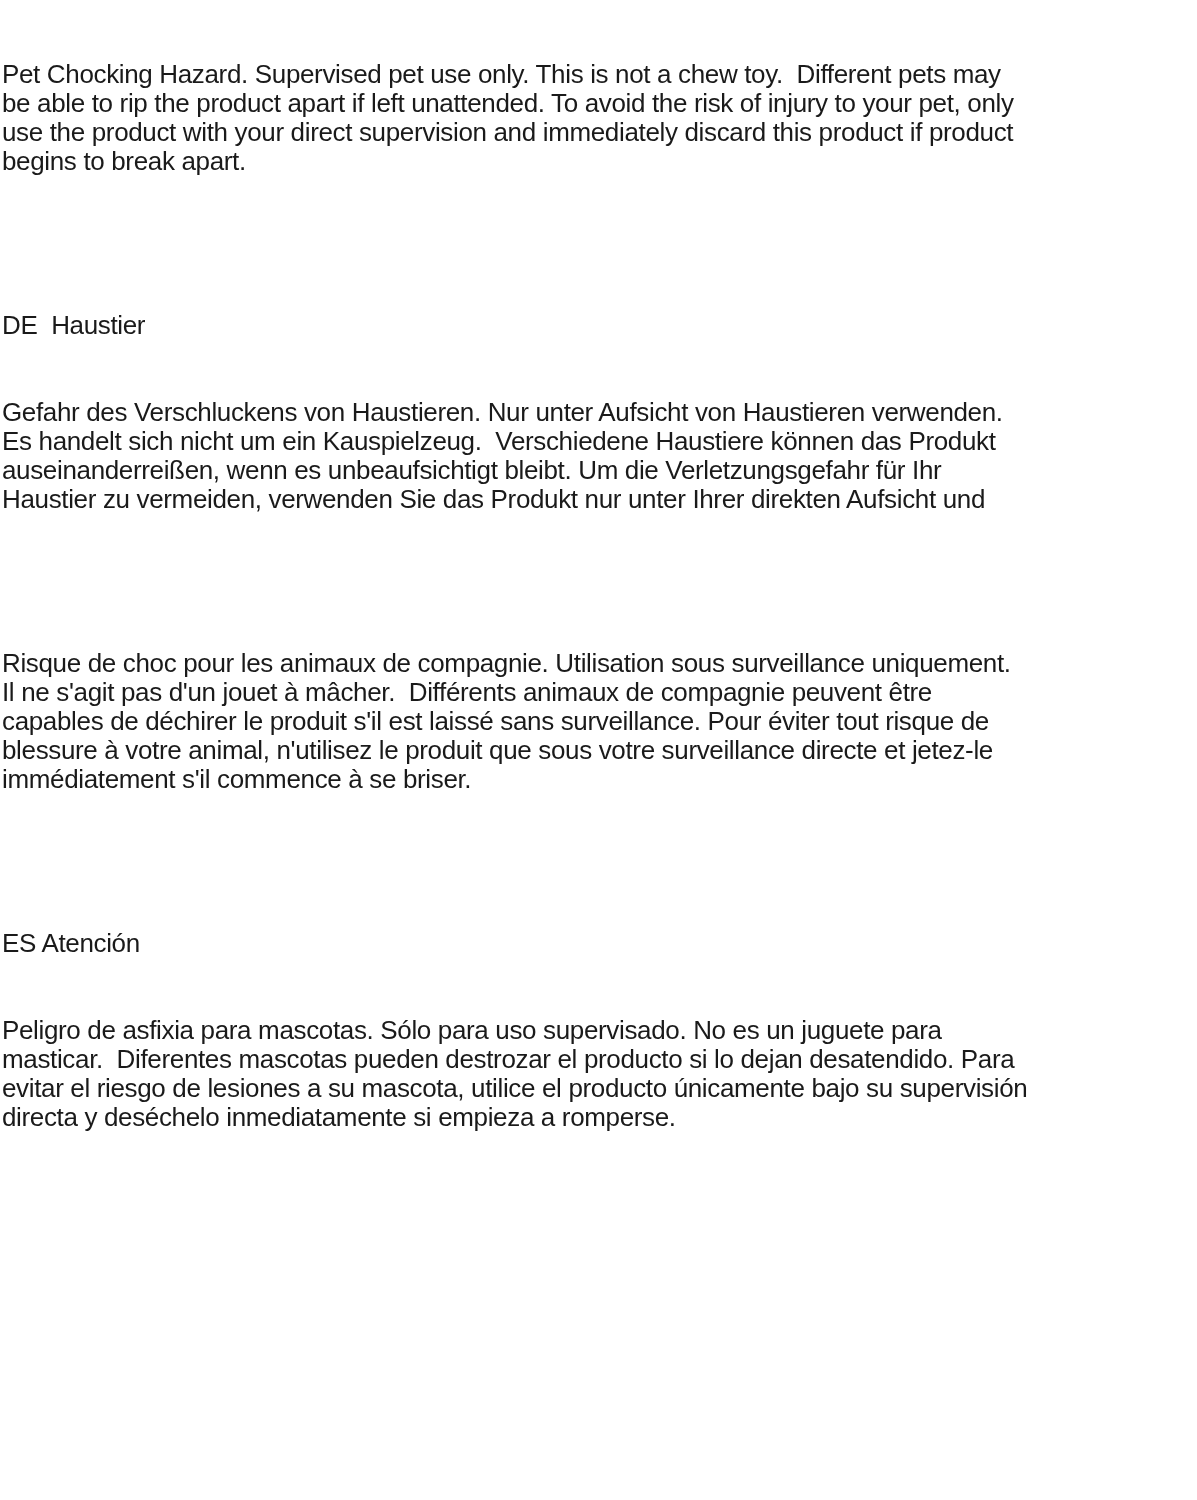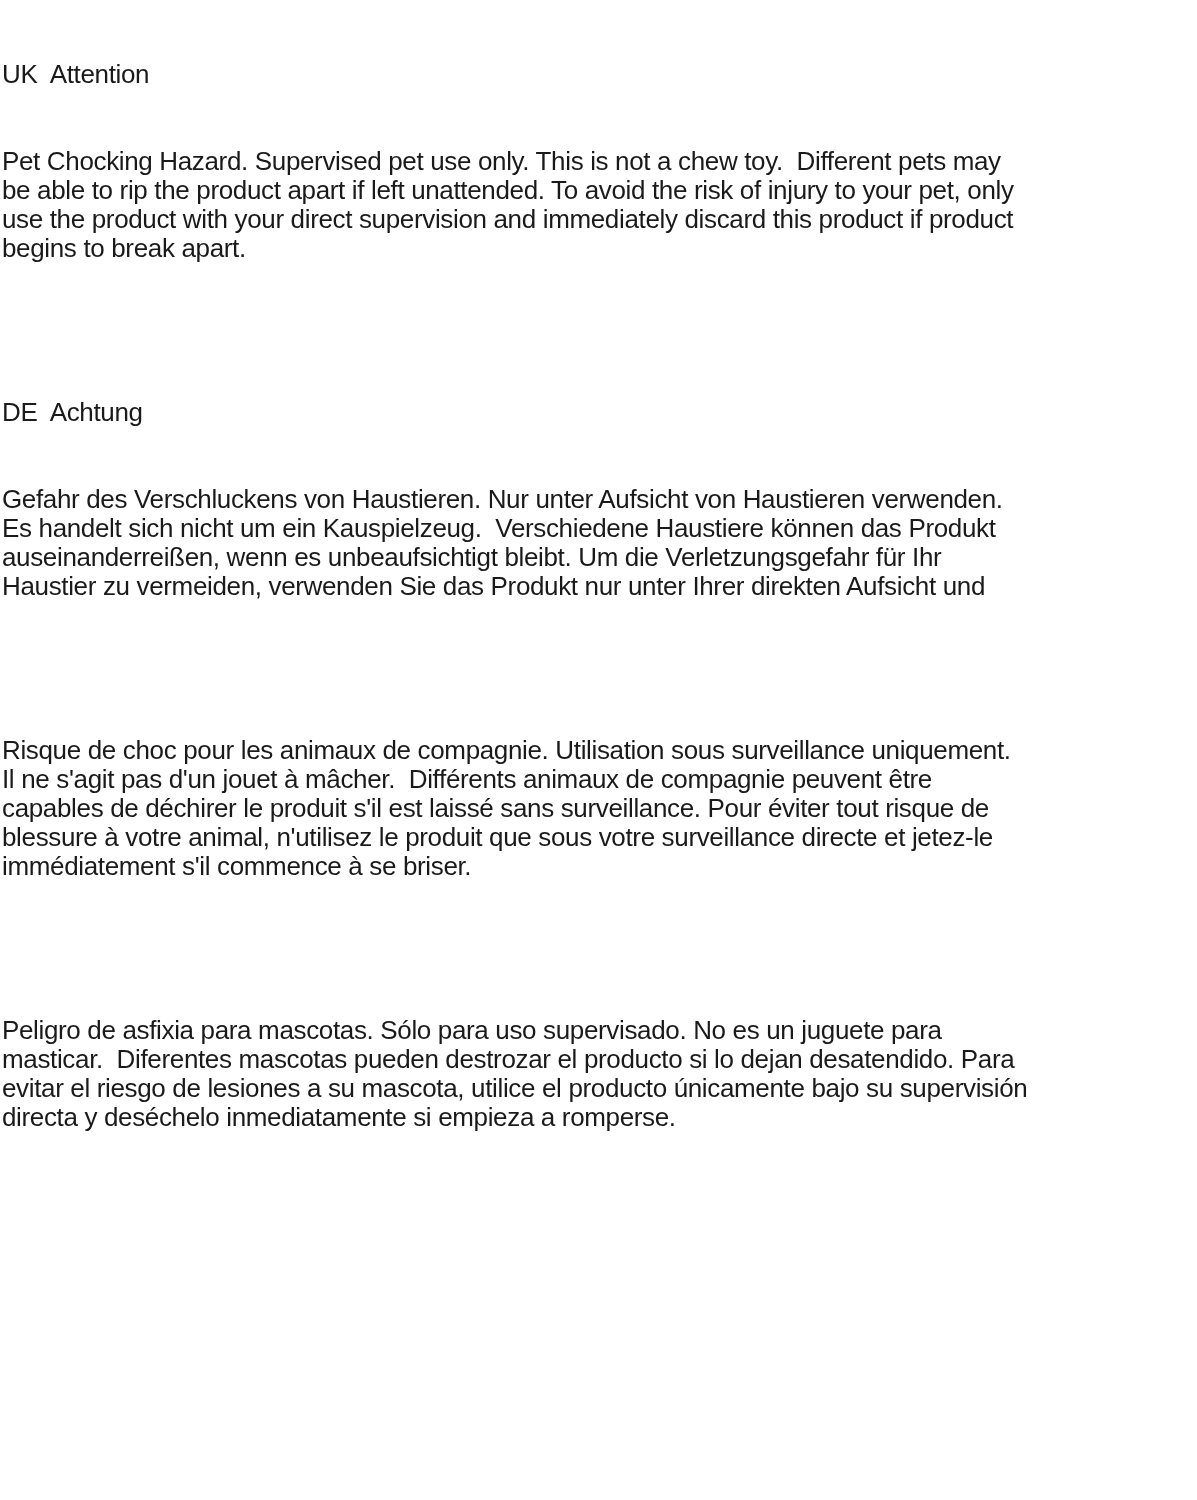--- a/index.html
+++ b/index.html
@@ -38,44 +38,44 @@
   .gap-xl {
     margin-bottom: 92px;
   }
 </style>
 </head>
 <body>
 
 <div class="doc">
 
   <section class="warning-section">
-    <div class="heading">UK  Attention</div>
     <p class="body-text">Pet Chocking Hazard. Supervised pet use only. This is not a chew toy.  Different pets may
 be able to rip the product apart if left unattended. To avoid the risk of injury to your pet, only
 use the product with your direct supervision and immediately discard this product if product
 begins to break apart.</p>
   </section>
 
   <section class="warning-section">
-    <div class="heading">DE  Achtung</div>
+    <div class="heading">DE  Haustier</div>
     <p class="body-text">Gefahr des Verschluckens von Haustieren. Nur unter Aufsicht von Haustieren verwenden.
 Es handelt sich nicht um ein Kauspielzeug.  Verschiedene Haustiere können das Produkt
 auseinanderreißen, wenn es unbeaufsichtigt bleibt. Um die Verletzungsgefahr für Ihr
 Haustier zu vermeiden, verwenden Sie das Produkt nur unter Ihrer direkten Aufsicht und</p>
   </section>
 
   <section class="warning-section">
     <p class="body-text">Risque de choc pour les animaux de compagnie. Utilisation sous surveillance uniquement.
 Il ne s'agit pas d'un jouet à mâcher.  Différents animaux de compagnie peuvent être
 capables de déchirer le produit s'il est laissé sans surveillance. Pour éviter tout risque de
 blessure à votre animal, n'utilisez le produit que sous votre surveillance directe et jetez-le
 immédiatement s'il commence à se briser.</p>
   </section>
 
   <section class="warning-section gap-xl">
+    <div class="heading">ES Atención</div>
     <p class="body-text">Peligro de asfixia para mascotas. Sólo para uso supervisado. No es un juguete para
 masticar.  Diferentes mascotas pueden destrozar el producto si lo dejan desatendido. Para
 evitar el riesgo de lesiones a su mascota, utilice el producto únicamente bajo su supervisión
 directa y deséchelo inmediatamente si empieza a romperse.</p>
   </section>
 
   <section class="warning-section">
     
     
   </section>

